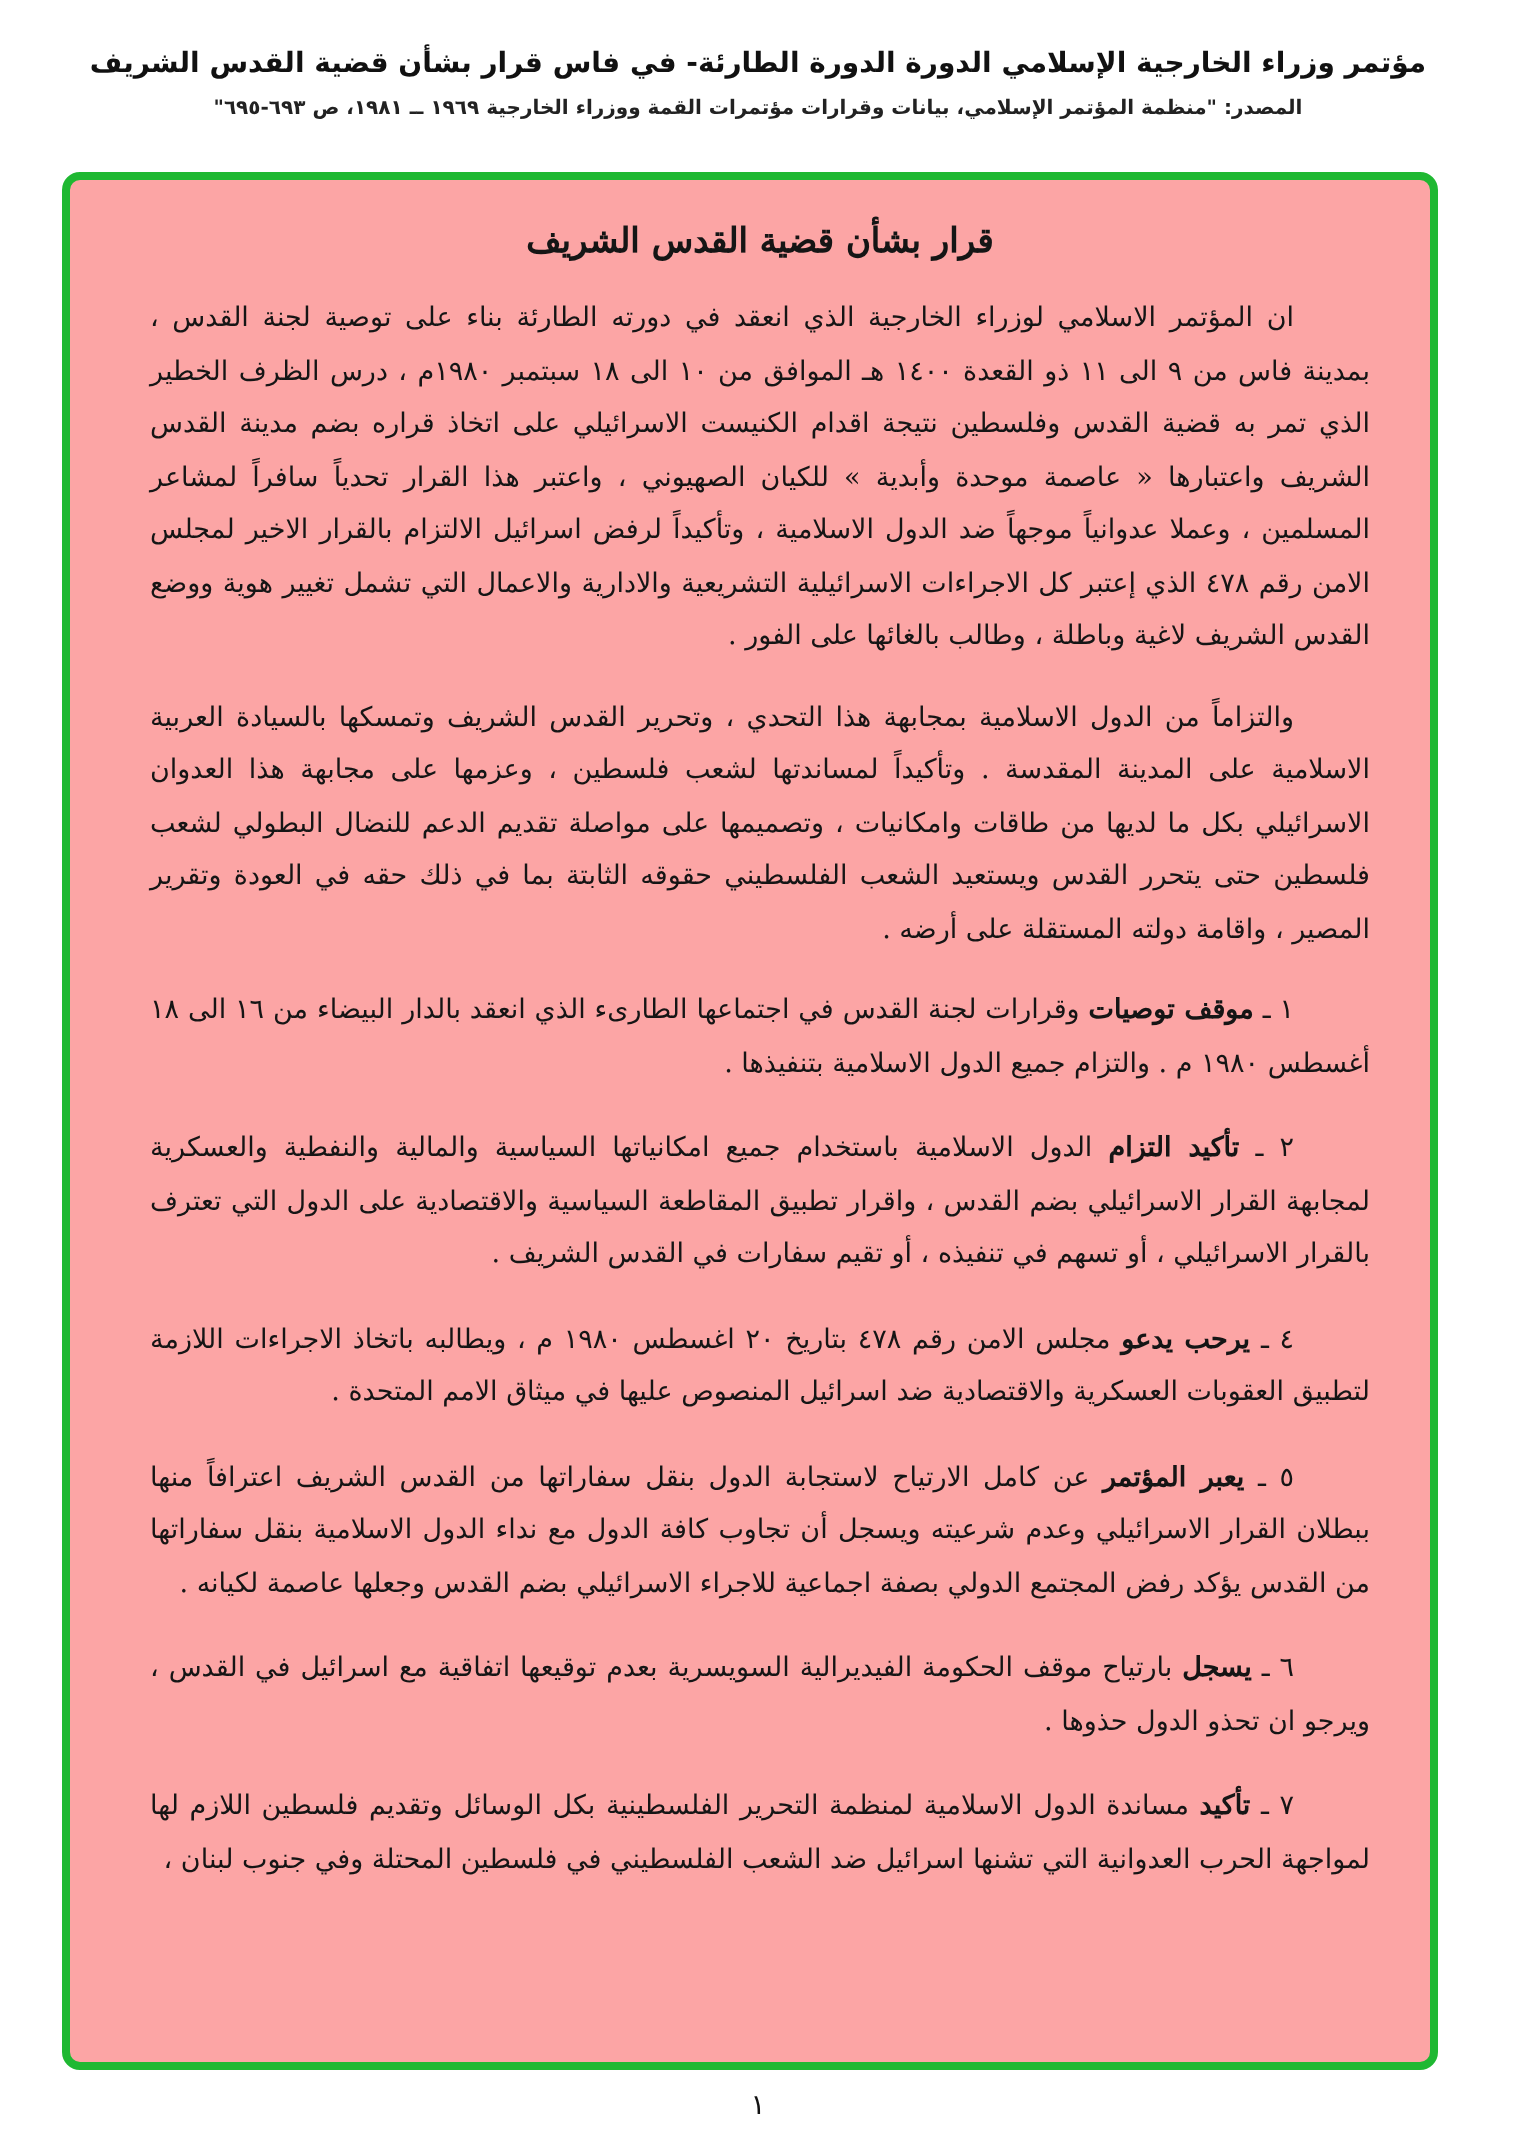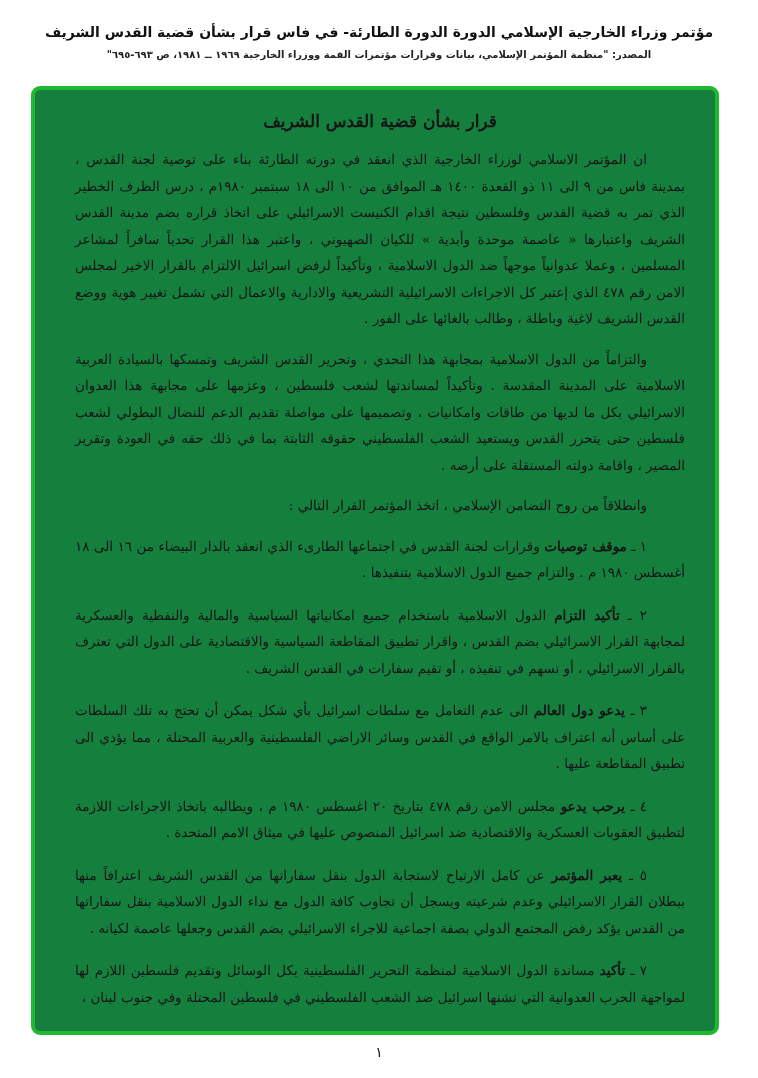--- a/index.html
+++ b/index.html
@@ -39,21 +39,21 @@
       color: #222;
     }
     .frame {
       position: absolute;
       left: 31px;
       top: 86px;
       width: 680px;
       height: 941px;
       border: 4px solid #1fb832;
       border-radius: 9px;
-      background: #15803d;
+      background: #fca5a5;
     }
     .content {
       position: absolute;
       left: 40px;
       right: 30px;
       top: 18px;
       direction: rtl;
       text-align: justify;
       font-size: 13.5px;
       line-height: 26.5px;
@@ -98,52 +98,51 @@
   <div class="header-title">مؤتمر وزراء الخارجية الإسلامي الدورة الدورة الطارئة- في فاس قرار بشأن قضية القدس الشريف</div>
   <div class="header-source">المصدر: "منظمة المؤتمر الإسلامي، بيانات وقرارات مؤتمرات القمة ووزراء الخارجية ١٩٦٩ ــ ١٩٨١، ص ٦٩٣-٦٩٥"</div>
 </div>
 
 <div class="frame">
   <div class="content">
     <div class="doc-title">قرار بشأن قضية القدس الشريف</div>
 
     <p class="para">ان المؤتمر الاسلامي لوزراء الخارجية الذي انعقد في دورته الطارئة بناء على توصية لجنة القدس ، بمدينة فاس من ٩ الى ١١ ذو القعدة ١٤٠٠ هـ الموافق من ١٠ الى ١٨ سبتمبر ١٩٨٠م ، درس الظرف الخطير الذي تمر به قضية القدس وفلسطين نتيجة اقدام الكنيست الاسرائيلي على اتخاذ قراره بضم مدينة القدس الشريف واعتبارها « عاصمة موحدة وأبدية » للكيان الصهيوني ، واعتبر هذا القرار تحدياً سافراً لمشاعر المسلمين ، وعملا عدوانياً موجهاً ضد الدول الاسلامية ، وتأكيداً لرفض اسرائيل الالتزام بالقرار الاخير لمجلس الامن رقم ٤٧٨ الذي إعتبر كل الاجراءات الاسرائيلية التشريعية والادارية والاعمال التي تشمل تغيير هوية ووضع القدس الشريف لاغية وباطلة ، وطالب بالغائها على الفور .</p>
     <p class="para">والتزاماً من الدول الاسلامية بمجابهة هذا التحدي ، وتحرير القدس الشريف وتمسكها بالسيادة العربية الاسلامية على المدينة المقدسة . وتأكيداً لمساندتها لشعب فلسطين ، وعزمها على مجابهة هذا العدوان الاسرائيلي بكل ما لديها من طاقات وامكانيات ، وتصميمها على مواصلة تقديم الدعم للنضال البطولي لشعب فلسطين حتى يتحرر القدس ويستعيد الشعب الفلسطيني حقوقه الثابتة بما في ذلك حقه في العودة وتقرير المصير ، واقامة دولته المستقلة على أرضه .</p>
-    <p class="para">وانطلاقاً من روح التضامن الإسلامي ، اتخذ المؤتمر القرار التالي :</p>
 
     <p class="para item">
       <span class="item-num">١ ـ</span>
       <span class="item-lead">موقف توصيات</span>
       <span>وقرارات لجنة القدس في اجتماعها الطارىء الذي انعقد بالدار البيضاء من ١٦ الى ١٨ أغسطس ١٩٨٠ م . والتزام جميع الدول الاسلامية بتنفيذها .</span>
     </p>
 
     <p class="para item">
       <span class="item-num">٢ ـ</span>
       <span class="item-lead">تأكيد التزام</span>
       <span>الدول الاسلامية باستخدام جميع امكانياتها السياسية والمالية والنفطية والعسكرية لمجابهة القرار الاسرائيلي بضم القدس ، واقرار تطبيق المقاطعة السياسية والاقتصادية على الدول التي تعترف بالقرار الاسرائيلي ، أو تسهم في تنفيذه ، أو تقيم سفارات في القدس الشريف .</span>
     </p>
 
-    <p class="para item">
-      <span class="item-num">٣ ـ</span>
-      <span class="item-lead">يدعو دول العالم</span>
-      <span>الى عدم التعامل مع سلطات اسرائيل بأي شكل يمكن أن تحتج به تلك السلطات على أساس أنه اعتراف بالامر الواقع في القدس وسائر الاراضي الفلسطينية والعربية المحتلة ، مما يؤدي الى تطبيق المقاطعة عليها .</span>
-    </p>
 
     <p class="para item">
       <span class="item-num">٤ ـ</span>
       <span class="item-lead">يرحب يدعو</span>
       <span>مجلس الامن رقم ٤٧٨ بتاريخ ٢٠ اغسطس ١٩٨٠ م ، ويطالبه باتخاذ الاجراءات اللازمة لتطبيق العقوبات العسكرية والاقتصادية ضد اسرائيل المنصوص عليها في ميثاق الامم المتحدة .</span>
     </p>
 
     <p class="para item">
       <span class="item-num">٥ ـ</span>
       <span class="item-lead">يعبر المؤتمر</span>
       <span>عن كامل الارتياح لاستجابة الدول بنقل سفاراتها من القدس الشريف اعترافاً منها ببطلان القرار الاسرائيلي وعدم شرعيته ويسجل أن تجاوب كافة الدول مع نداء الدول الاسلامية بنقل سفاراتها من القدس يؤكد رفض المجتمع الدولي بصفة اجماعية للاجراء الاسرائيلي بضم القدس وجعلها عاصمة لكيانه .</span>
     </p>
 
+    <p class="para item">
+      <span class="item-num">٦ ـ</span>
+      <span class="item-lead">يسجل</span>
+      <span>بارتياح موقف الحكومة الفيديرالية السويسرية بعدم توقيعها اتفاقية مع اسرائيل في القدس ، ويرجو ان تحذو الدول حذوها .</span>
+    </p>
 
     <p class="para item">
       <span class="item-num">٧ ـ</span>
       <span class="item-lead">تأكيد</span>
       <span>مساندة الدول الاسلامية لمنظمة التحرير الفلسطينية بكل الوسائل وتقديم فلسطين اللازم لها لمواجهة الحرب العدوانية التي تشنها اسرائيل ضد الشعب الفلسطيني في فلسطين المحتلة وفي جنوب لبنان ،</span>
     </p>
   </div>
 </div>
 
 <div class="page-number">١</div>

